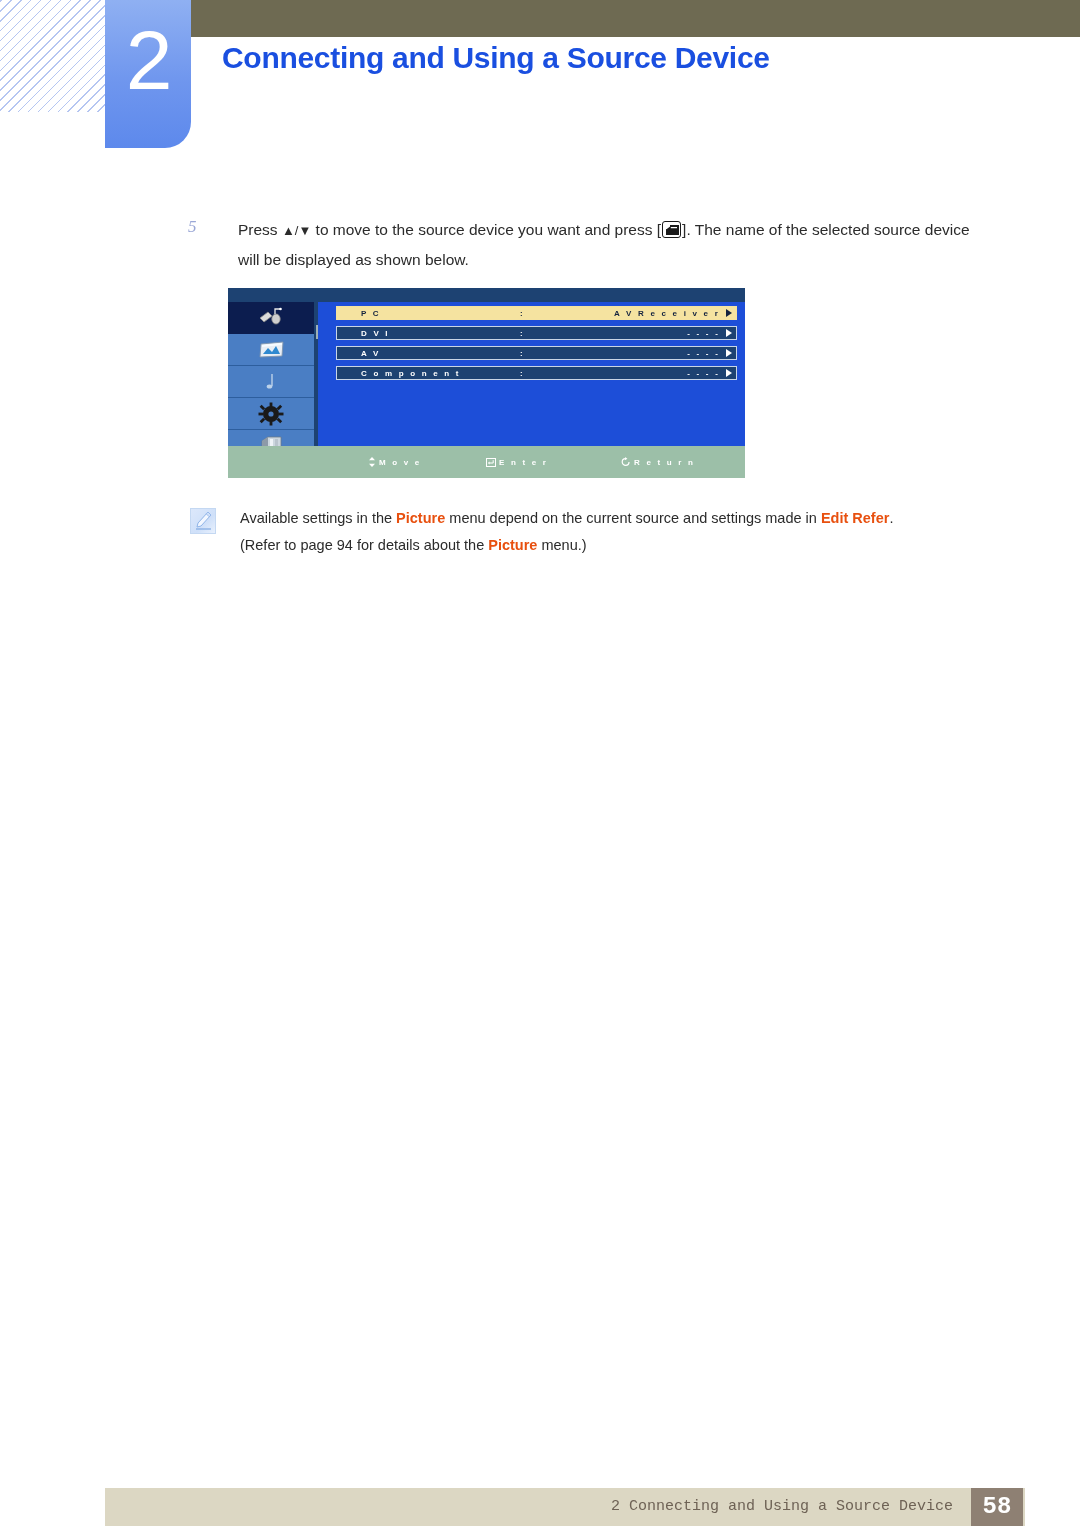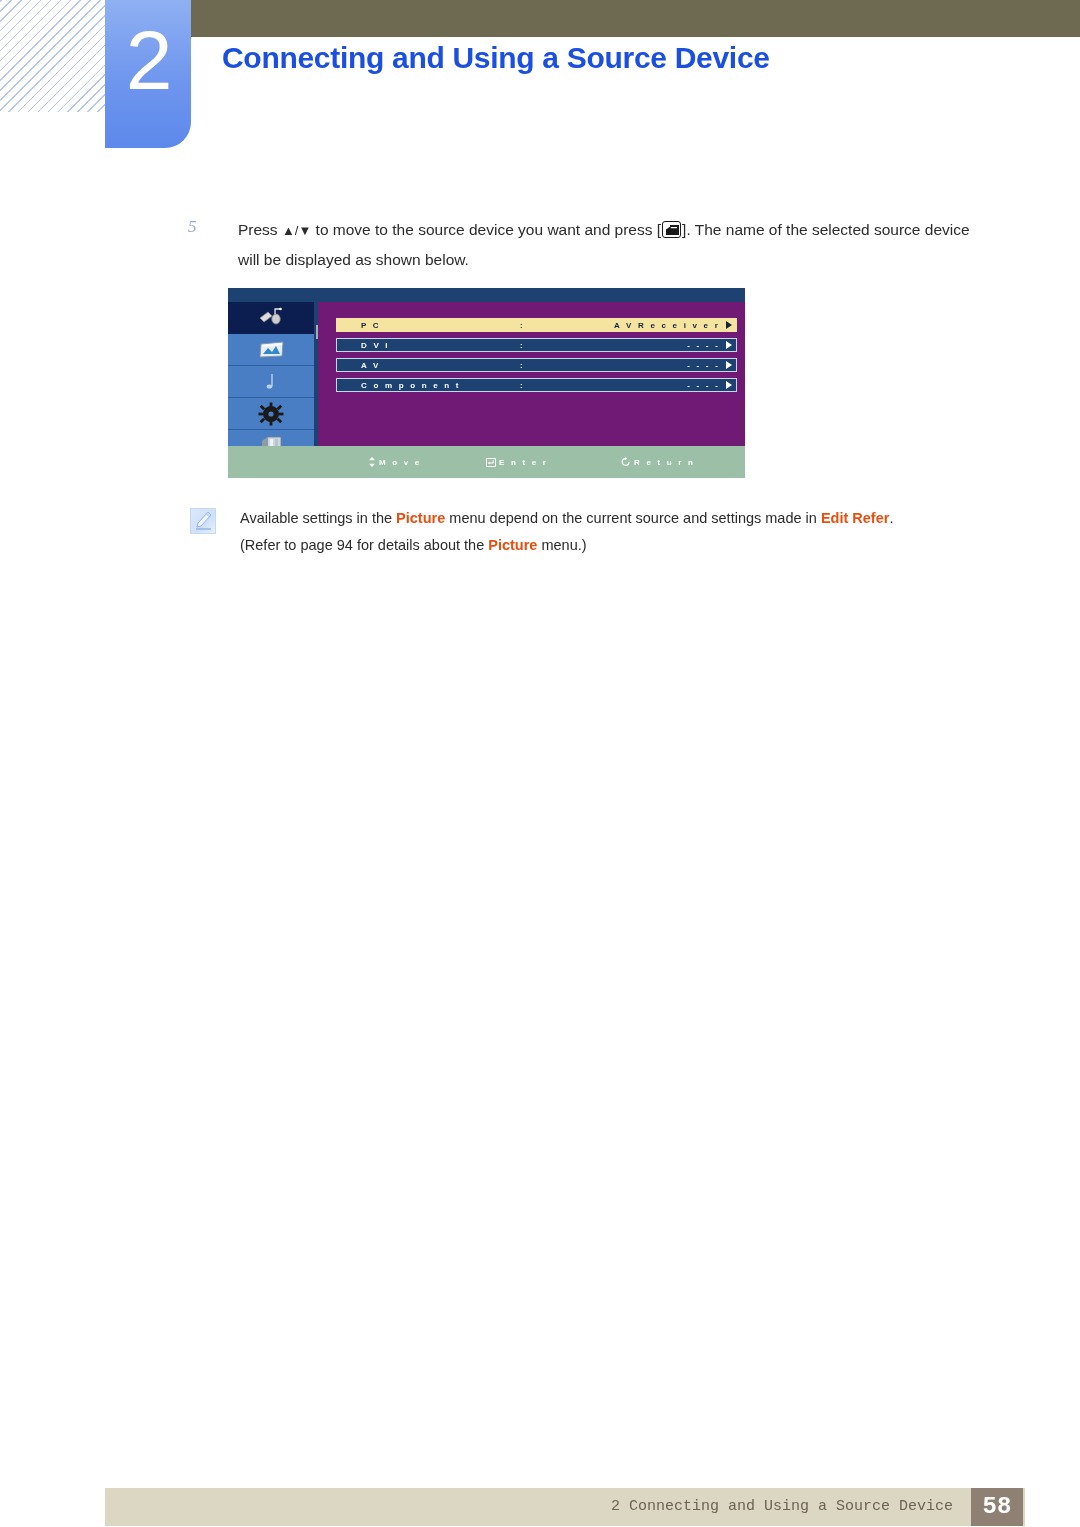--- a/index.html
+++ b/index.html
@@ -162,22 +162,22 @@
     position: relative;
   }
   .osd-side-item.active { background: #0c1d4f; border-bottom-color: #0c1d4f; }
 
   .ic { display: block; }
 
   .osd-main {
     position: absolute;
     left: 90px; top: 14px;
     right: 0; bottom: 16px;
-    background: #701a75;
-    padding: 16px 8px 0 18px;
+    background: #1d4ed8;
+    padding: 4px 8px 0 18px;
   }
   .osd-row {
     height: 14px;
     margin-bottom: 6px;
     border: 1px solid #c8d6e6;
     position: relative;
     display: flex;
     align-items: center;
     color: #ffffff;
     font-size: 8px;

